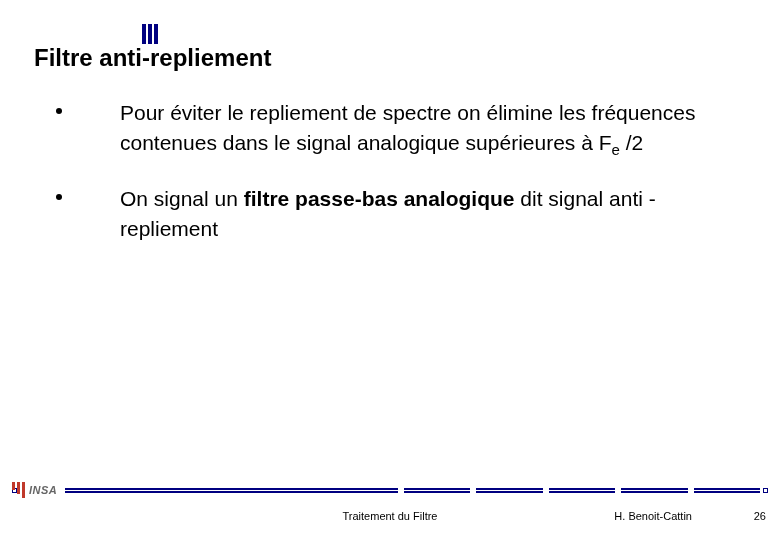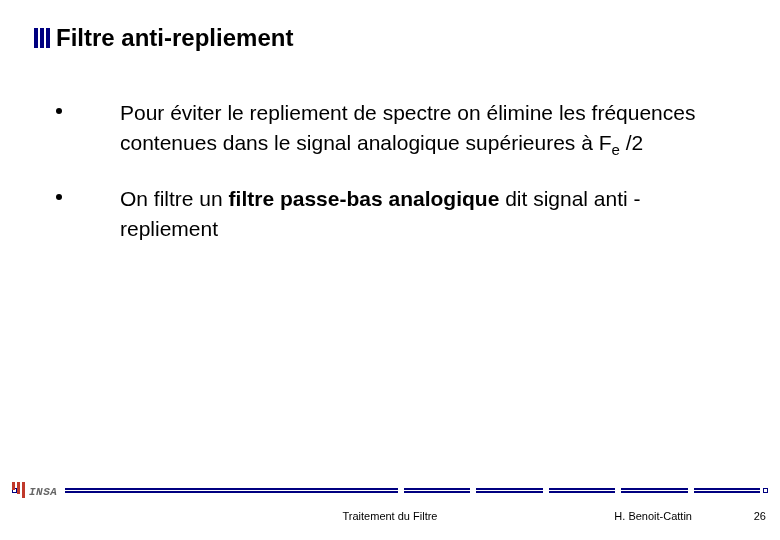--- a/index.html
+++ b/index.html
@@ -1,35 +1,35 @@
 <!DOCTYPE html>
 <html><head>
 <meta charset="utf-8">
 <style>
   * { margin: 0; padding: 0; box-sizing: border-box; }
   html, body { width: 780px; height: 540px; background: #fff; font-family: Arial, Helvetica, sans-serif; color: #000; }
   .slide { position: relative; width: 780px; height: 540px; }
 
-  .title-row { position: absolute; top: 24px; left: 34px; display: flex; align-items: center; }
+  .title-row { position: absolute; top: 24px; left: 34px; display: flex; align-items: center; flex-direction: column; }
   .title-bullet { width: 16px; height: 20px; display: flex; gap: 2px; margin-right: 6px; align-items: stretch; }
   .title-bullet span { background: #000080; flex: 1; }
   .title-text { font-size: 24px; font-weight: bold; color: #000; }
 
   .body { position: absolute; top: 98px; left: 56px; width: 640px; }
   .bullet-item { display: flex; align-items: flex-start; margin-bottom: 22px; gap: 44px; }
   .dot { width: 6px; height: 6px; background: #000; border-radius: 50%; margin-top: 10px; margin-right: 14px; flex-shrink: 0; }
   .bullet-text { font-size: 21px; line-height: 1.45; color: #000; }
   .sub { font-size: 0.72em; vertical-align: sub; }
   .bold { font-weight: bold; }
   .italic { font-style: italic; }
 
   .footer-bar { position: absolute; left: 12px; right: 12px; bottom: 42px; height: 16px; display: flex; align-items: center; }
   .dash-row { flex: 1; display: flex; gap: 6px; margin-left: 8px; margin-right: 8px; }
   .dash { height: 5px; background: transparent; border-top: 2px solid #000080; border-bottom: 2px solid #000080; }
-  .logo { display: flex; align-items: flex-end; height: 16px; font-family: Liberation Mono, monospace; }
+  .logo { display: flex; align-items: center; height: 16px; }
   .logo-bars { display: flex; gap: 2px; margin-right: 4px; }
   .logo-bars span { width: 3px; background: #c0392b; }
   .lb1 { height: 8px; } .lb2 { height: 12px; } .lb3 { height: 16px; }
   .logo-text { font-size: 11px; font-weight: bold; font-style: italic; color: #666; letter-spacing: 0.5px; }
 
   .footer-text { position: absolute; bottom: 18px; font-size: 11px; color: #000; }
   .ft-left { left: 38px; }
   .ft-center { left: 50%; transform: translateX(-50%); }
   .ft-right { right: 88px; }
   .page-num { position: absolute; right: 14px; bottom: 18px; font-size: 11px; color: #000; }
@@ -56,21 +56,21 @@
     <div class="bullet-item">
       <div class="dot"></div>
       <div class="bullet-text">
         <span>Pour éviter le repliement de spectre on élimine les fréquences contenues dans le signal analogique supérieures à F</span><span class="sub">e</span><span> /2</span>
       </div>
     </div>
 
     <div class="bullet-item">
       <div class="dot"></div>
       <div class="bullet-text">
-        <span>On filtre un </span><span class="bold">filtre passe-bas analogique</span><span> dit signal anti -repliement</span>
+        <span>On signal un </span><span class="bold">filtre passe-bas analogique</span><span> dit signal anti -repliement</span>
       </div>
     </div>
 
 
   </div>
 
   <div class="tiny-sq sq-l"></div>
   <div class="tiny-sq sq-r"></div>
 
   <div class="footer-bar">

